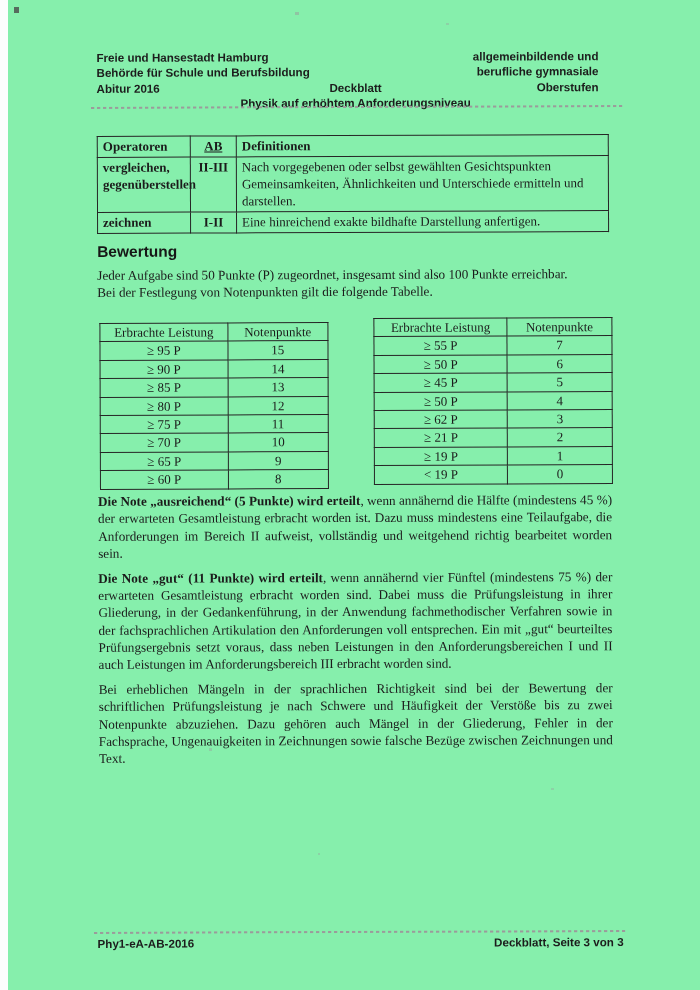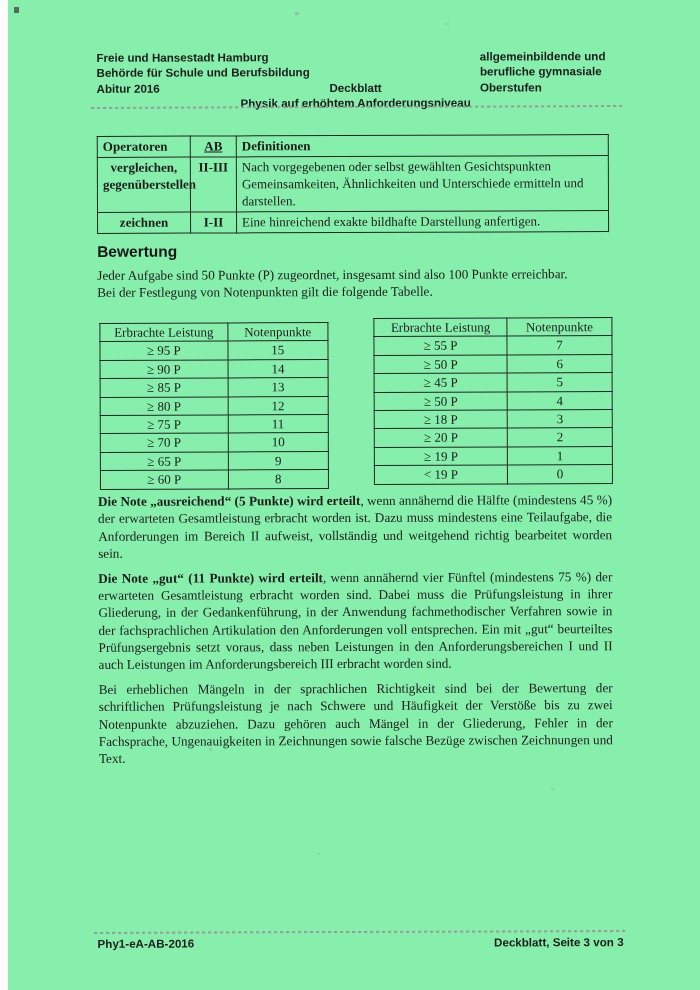--- a/index.html
+++ b/index.html
@@ -6,40 +6,40 @@
   body{width:700px;height:990px;background:#fdfdfd;overflow:hidden;
        font-family:"Liberation Serif", serif;color:#1b1b1b;}
   .page{position:relative;width:700px;height:990px;background:#86efac;overflow:hidden;margin-left:8px;}
   .content{position:absolute;inset:0;transform:rotate(-0.2deg);transform-origin:50% 50%;}
 
   
   .header{position:absolute;top:49px;left:90px;width:518px;height:56px;
           font-family:"Liberation Sans", sans-serif;font-weight:bold;
           font-size:11.6px;line-height:15.4px;color:#1c1c1c;}
   .header-left{position:absolute;left:0;top:0;white-space:nowrap;}
-  .header-right{position:absolute;right:9px;top:0;white-space:nowrap;}
+  .header-right{position:absolute;right:16px;top:0;text-align:right;white-space:nowrap;}
   .header-center{position:absolute;left:0;top:30.8px;width:100%;text-align:center;white-space:nowrap;}
 
   .rule{height:2px;background:repeating-linear-gradient(90deg,#9b9b9b 0 3px,rgba(155,155,155,.25) 3px 4px,transparent 4px 6px);}
   .rule-top{position:absolute;top:106px;left:84px;width:532px;}
   .rule-bottom{position:absolute;top:931px;left:84px;width:532px;}
 
   
   table{border-collapse:collapse;table-layout:fixed;}
   td,th{border:1.4px solid #262626;font-weight:normal;}
 
   
   .op-table{position:absolute;top:135px;left:90px;width:512px;font-size:13px;line-height:17px;}
   .op-table col.c1{width:93px;}
   .op-table col.c2{width:46px;}
   .op-table th{font-weight:bold;text-align:left;padding:1px 5px 2px 5px;}
   .op-table th.ctr{text-align:center;text-decoration:underline;}
   .op-table td{vertical-align:top;padding:1px 5px 2px 5px;}
   .op-table td.ctr{text-align:center;border-radius:8px;}
-  .op-table .bold{font-weight:bold;text-align:center;}
+  .op-table .bold{font-weight:bold;}
 
   
   .grade-table{font-size:13px;border-radius:7px;}
   .grade-table td,.grade-table th{text-align:center;padding:0;height:17.4px;line-height:17.4px;overflow:hidden;}
   .grade-left{position:absolute;top:322px;left:92px;width:229px;}
   .grade-right{position:absolute;top:318px;left:366px;width:239px;}
   .grade-table col.gc1{width:56%;}
   .grade-table col.gc2{width:44%;}
 
   
@@ -199,25 +199,25 @@
           </tr>
         <tr>
             <td>≥ 45 P</td>
             <td>5</td>
           </tr>
         <tr>
             <td>≥ 50 P</td>
             <td>4</td>
           </tr>
         <tr>
-            <td>≥ 18 P</td>
+            <td>≥ 62 P</td>
             <td>3</td>
           </tr>
         <tr>
-            <td>≥ 20 P</td>
+            <td>≥ 21 P</td>
             <td>2</td>
           </tr>
         <tr>
             <td>≥ 19 P</td>
             <td>1</td>
           </tr>
         <tr>
             <td>&lt; 19 P</td>
             <td>0</td>
           </tr>

